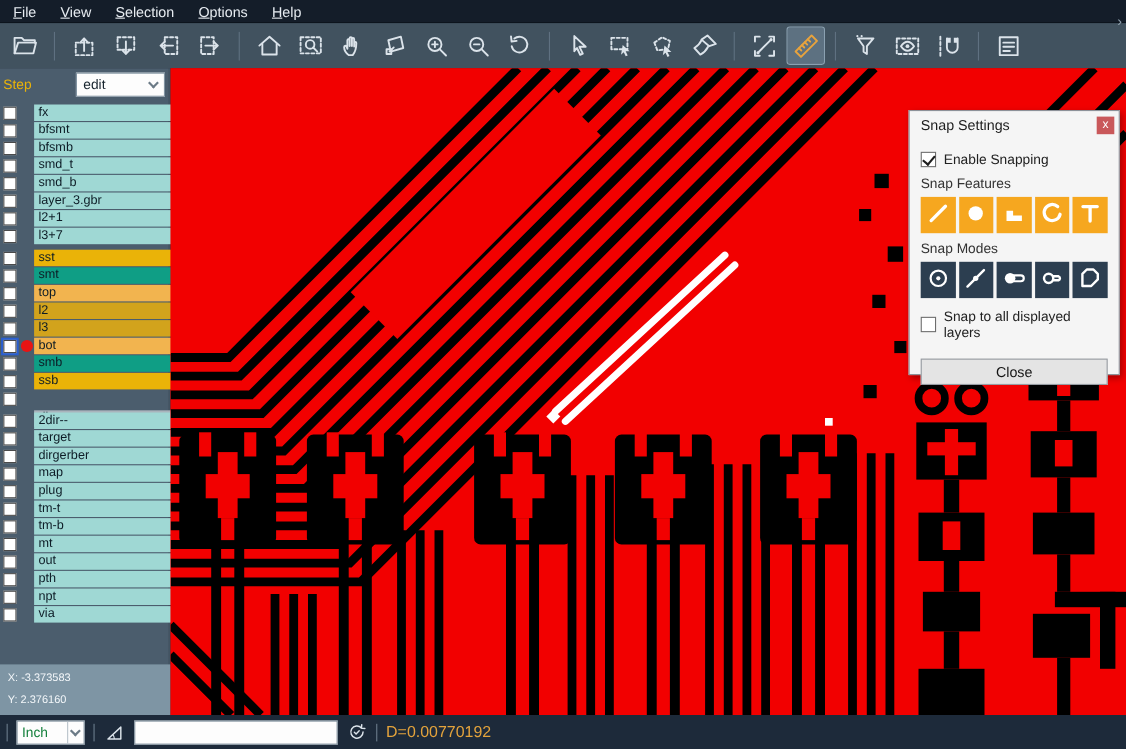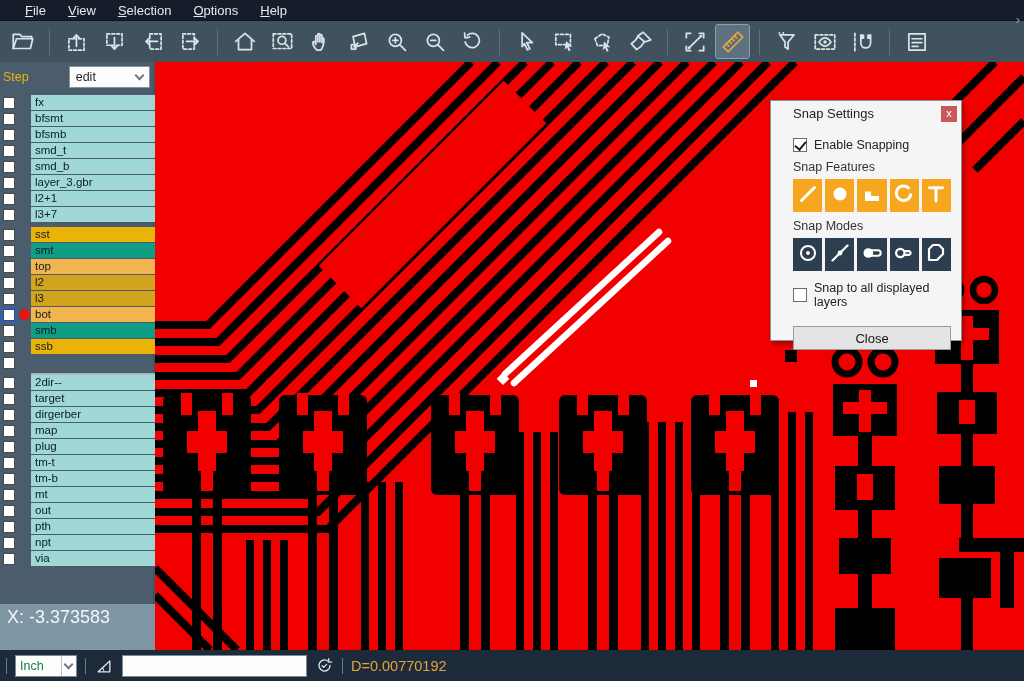--- a/index.html
+++ b/index.html
@@ -1,20 +1,20 @@
 <!DOCTYPE html>
 <html><head>
 <meta charset="utf-8">
 <style>
   * { margin:0; padding:0; box-sizing:border-box; }
   html,body { width:1024px; height:681px; overflow:hidden; font-family:"Liberation Sans",sans-serif; background:#18222e; }
   #app { position:relative; width:1024px; height:681px; }
 
   
-  .menubar { position:absolute; left:0; top:0; width:1024px; height:20px; background:#141d29; display:flex; align-items:center; padding-left:25px; gap:22px; }
+  .menubar { position:absolute; left:0; top:0; width:1024px; height:20px; background:#141d29; display:flex; align-items:center; padding-left:12px; gap:22px; }
   .menu-item { display:inline-block; color:#e6ebf0; font-size:13px; cursor:default; }
   .menu-item::first-letter { text-decoration:underline; }
 
   
   .toolbar { position:absolute; left:0; top:20px; width:1024px; height:42px; background:#41525f; border-top:1px solid #0c141d; display:flex; align-items:center; padding-left:6px; gap:5px; }
   .tool { width:33px; height:33px; display:flex; align-items:center; justify-content:center; border-radius:2px; }
   .tool.active { background:#5d7181; outline:1px solid #8ba1b1; }
   .tool svg { display:block; }
   .tb-divider { width:1px; height:26px; background:#5f7181; margin:0 5px; }
   .tb-overflow { position:absolute; right:4px; top:12px; color:#8fa0ad; font-size:13px; }
@@ -30,27 +30,27 @@
   .layer-group { margin-bottom:5px; }
   .layer-row { height:15px; margin-bottom:1px; display:flex; align-items:center; position:relative; }
   .lcheck { width:12px; height:12px; background:#fff; border:1.5px solid #4a4a4a; margin-left:3px; flex:none; }
   .lcheck.selected { box-shadow:0 0 0 2px #2a5fd0; }
   .ldot { width:11px; height:11px; border-radius:50%; background:#e81414; position:absolute; left:19px; }
   .llabel { position:absolute; left:31px; width:139px; height:15px; font-size:11.5px; line-height:15px; padding-left:4px; color:#0d1c26; display:flex; align-items:center; }
   .llabel .txt { flex:1; }
   .c-teal { background:#9fd8d4; } .c-green { background:#0f9e85; } .c-amber { background:#f2b44f; }
   .c-gold { background:#d2a31c; } .c-white { background:#eab308; } .c-gray { background:#a9b4bc;margin-top:35px; }
   .gridico { margin-right:3px; display:flex; }
-  .xy-panel { position:absolute; left:0; bottom:0; width:155px; height:46px; background:#7e95a4; color:#f2f6f9; font-size:18px; padding:3px 0 0 7px; line-height:20px; }
+  .xy-panel { position:absolute; left:0; bottom:0; width:155px; height:46px; background:#7e95a4; color:#f2f6f9; font-size:10px; padding:3px 0 0 7px; line-height:20px; }
 
   
   .canvas { position:absolute; left:155px; top:62px; width:869px; height:588px; background:#f20000; overflow:hidden; }
 
   
-  .dialog { position:absolute; left:770px; top:100px; width:192px; height:241px; background:#f5f5f5; border:1px solid #8d9299; box-shadow:2px 3px 6px rgba(0,0,0,.35);padding-left:12px; }
+  .dialog { position:absolute; left:826px; top:100px; width:192px; height:241px; background:#f5f5f5; border:1px solid #8d9299; box-shadow:2px 3px 6px rgba(0,0,0,.35); }
   .dlg-title { height:25px; display:flex; align-items:center; padding:0 4px 0 10px; }
   .dlg-title .t { flex:1; font-size:13px; color:#1d1d1d; }
   .dlg-close { width:16px; height:16px; background:#c9585a; color:#fff; font-size:11px; line-height:15px; text-align:center; border:none; font-family:inherit; }
   .dlg-body { padding:6px 10px 0 10px; }
   .chkrow { display:flex; align-items:center; gap:7px; margin:6px 0 8px 0; }
   .chkbox { width:14px; height:14px; background:#fff; border:1.5px solid #6d6d6d; position:relative; flex:none; }
   .chkbox.checked::after { content:""; position:absolute; left:3px; top:0px; width:5px; height:9px; border-right:2px solid #1d1d1d; border-bottom:2px solid #1d1d1d; transform:rotate(40deg); }
   .chklabel { font-size:12.5px; color:#222; }
   .sec-label { font-size:12.5px; color:#333; margin:7px 0 5px 0; }
   .tile-row { display:flex; gap:3px; }
@@ -468,20 +468,21 @@
           <div class="layer-row">
             <span class="lcheck"></span>
             <div class="llabel c-teal">
               <span class="txt">via</span>
             </div>
           </div>
         </div>
       </div>
     <div class="xy-panel">
       <div>X: -3.373583</div>
+      <div>Y: 2.376160</div>
     </div>
   </aside>
 
   <main class="canvas">
     <svg viewBox="0 0 869 588" width="869" height="588">
       <rect width="869" height="588" fill="#f20000"></rect>
       <g stroke="#000000" stroke-width="8" fill="none">
         <polyline points="0,263 53,263 316,0"></polyline>
           <polyline points="0,280 63,280 343,0"></polyline>
         <polyline points="0,297 73,297 370,0"></polyline>

